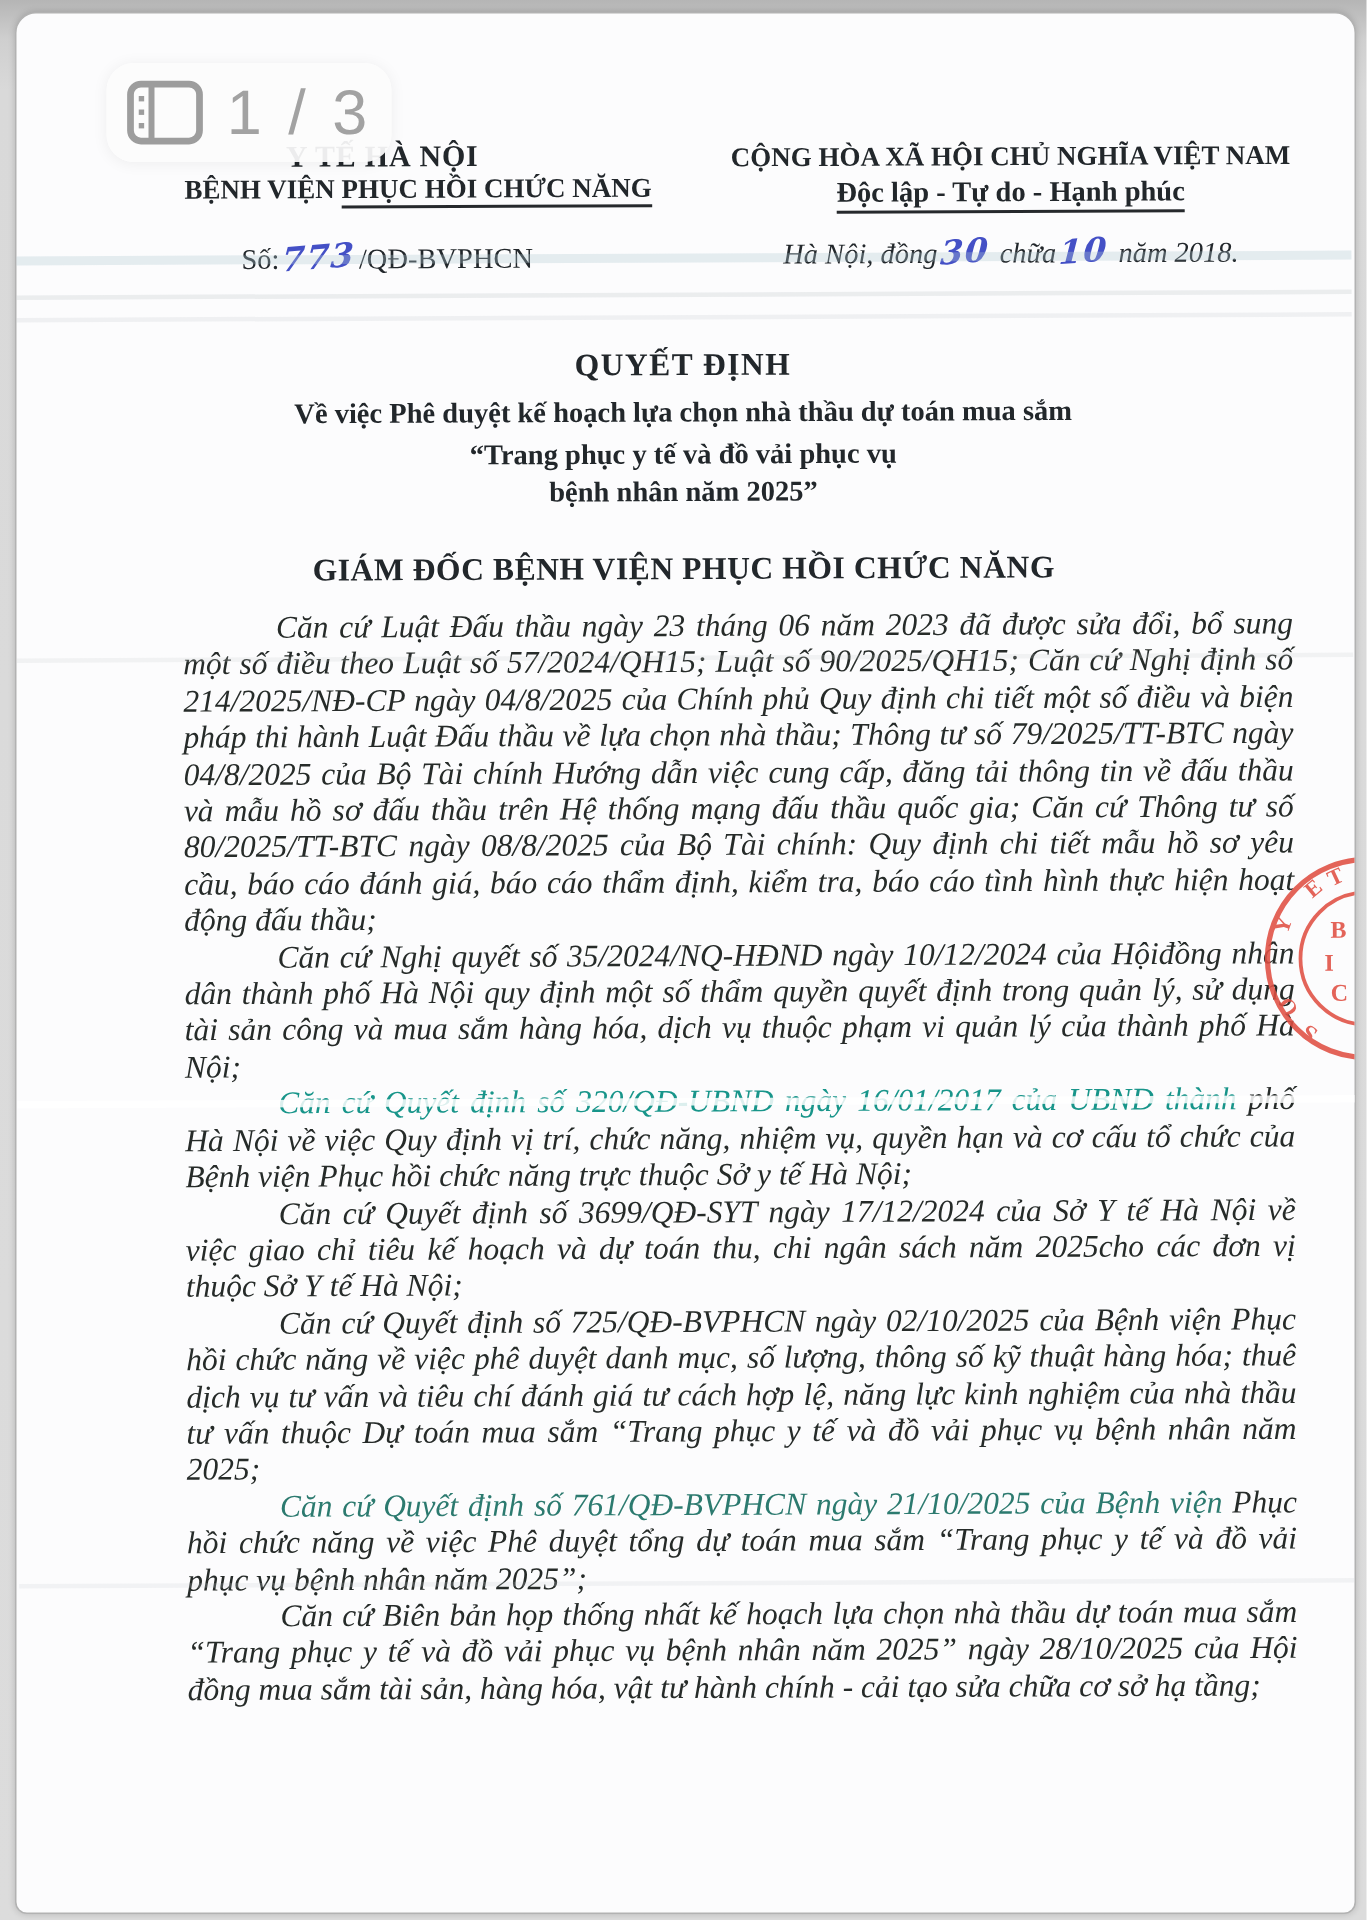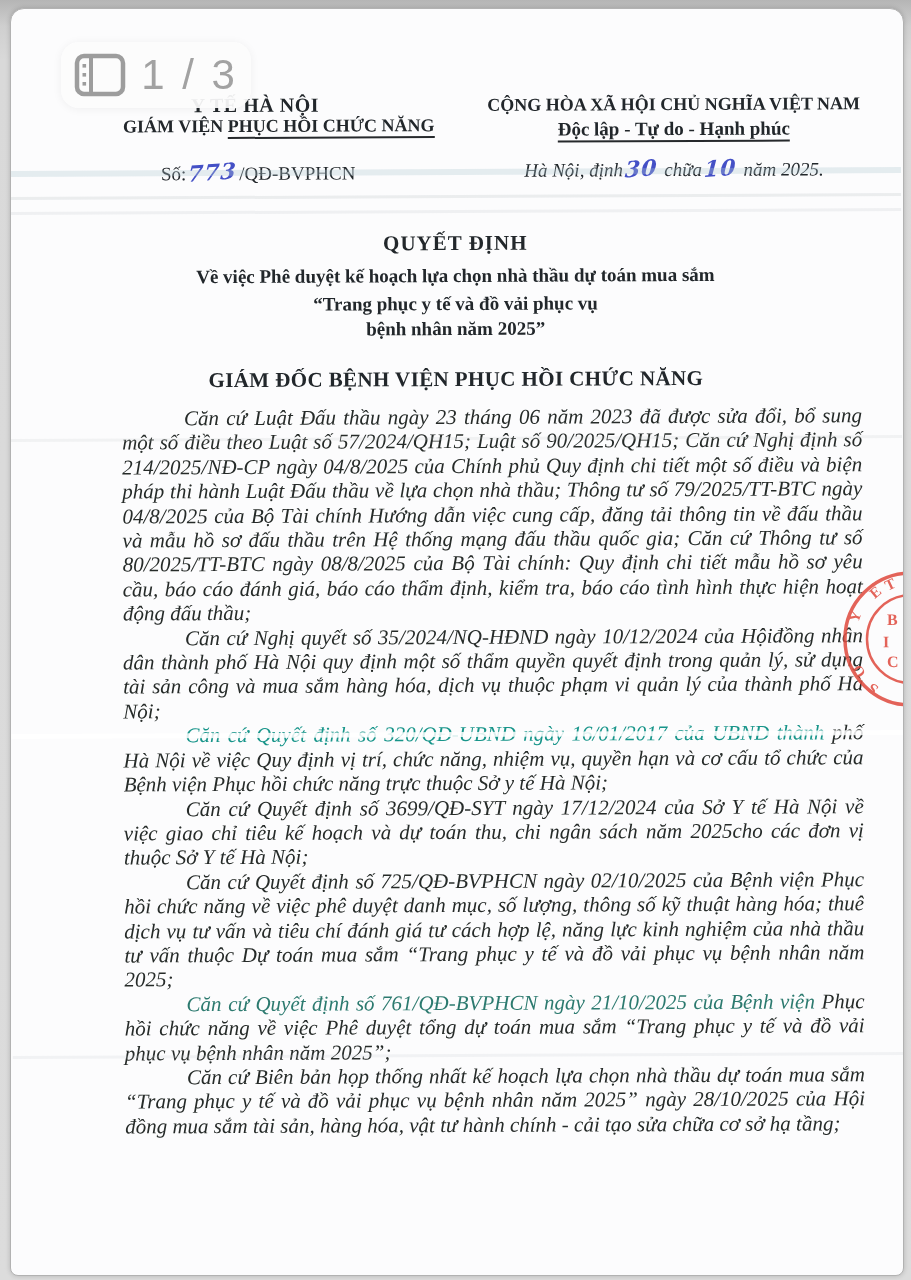--- a/index.html
+++ b/index.html
@@ -11,21 +11,21 @@
   .page{
     position:absolute;left:10px;top:8px;width:892px;height:1266px;
     background:#fcfcfd;border:1px solid #b2b2b2;
     border-radius:14px 14px 8px 8px;overflow:hidden;
     box-shadow:0 0 5px rgba(0,0,0,.18);
   }
   .doc{position:absolute;inset:0;transform:rotate(-0.25deg);color:#22272b;}
 
   
   .indicator{
-    position:absolute;left:50px;top:33px;width:190px;height:66px;z-index:6;
+    position:absolute;left:60px;top:33px;width:190px;height:66px;z-index:6;
     background:rgba(252,252,252,.93);border-radius:18px;
     display:flex;align-items:center;justify-content:center;gap:15px;
     box-shadow:0 1px 10px rgba(0,0,0,.06);
     font-family:"Liberation Sans",sans-serif;
   }
   .indicator .txt{font-size:42px;color:#a2a2a2;letter-spacing:3px;line-height:1;}
 
   
   .abs{position:absolute;}
   .hl1{left:182px;top:84px;font-size:20px;font-weight:700;letter-spacing:.5px;white-space:nowrap;}
@@ -64,26 +64,26 @@
   .stamp{position:absolute;right:-88px;top:552px;width:160px;height:160px;opacity:.88;}
   .stamp text{fill:#e04f43;font-family:"Liberation Serif",serif;font-weight:700;}
 </style>
 </head>
 <body>
 
 <div class="page">
   <div class="doc">
 
     <div class="abs hl1">Y TẾ HÀ NỘI</div>
-    <div class="abs hl2"><span>GIÁM VIỆN </span><span class="uline">PHỤC HỒI CHỨC NĂNG</span></div>
+    <div class="abs hl2"><span>BỆNH VIỆN </span><span class="uline">PHỤC HỒI CHỨC NĂNG</span></div>
     <div class="abs soline"><span>Số:</span><span class="hand">773</span><span>/QĐ-BVPHCN</span></div>
 
     <div class="abs hr1">CỘNG HÒA XÃ HỘI CHỦ NGHĨA VIỆT NAM</div>
     <div class="abs hr2"><span class="uline">Độc lập - Tự do - Hạnh phúc</span></div>
-    <div class="abs dateline"><span>Hà Nội, định</span><span class="hand">30</span> <span>chữa</span><span class="hand">10</span> <span>năm 2025.</span></div>
+    <div class="abs dateline"><span>Hà Nội, đồng</span><span class="hand">30</span> <span>chữa</span><span class="hand">10</span> <span>năm 2018.</span></div>
 
     <div class="abs t1">QUYẾT ĐỊNH</div>
     <div class="abs t2">Về việc Phê duyệt kế hoạch lựa chọn nhà thầu dự toán mua sắm</div>
     <div class="abs t3">“Trang phục y tế và đồ vải phục vụ</div>
     <div class="abs t4">bệnh nhân năm 2025”</div>
     <div class="abs auth">GIÁM ĐỐC BỆNH VIỆN PHỤC HỒI CHỨC NĂNG</div>
 
     <div class="abs bodytext">
         <p><span>Căn cứ Luật Đấu thầu ngày 23 tháng 06 năm 2023 đã được sửa đổi, bổ sung một số điều theo Luật số 57/2024/QH15; Luật số 90/2025/QH15; Căn cứ Nghị định số 214/2025/NĐ-CP ngày 04/8/2025 của Chính phủ Quy định chi tiết một số điều và biện pháp thi hành Luật Đấu thầu về lựa chọn nhà thầu; Thông tư số 79/2025/TT-BTC ngày 04/8/2025 của Bộ Tài chính Hướng dẫn việc cung cấp, đăng tải thông tin về đấu thầu và mẫu hồ sơ đấu thầu trên Hệ thống mạng đấu thầu quốc gia; Căn cứ Thông tư số 80/2025/TT-BTC ngày 08/8/2025 của Bộ Tài chính: Quy định chi tiết mẫu hồ sơ yêu cầu, báo cáo đánh giá, báo cáo thẩm định, kiểm tra, báo cáo tình hình thực hiện hoạt động đấu thầu;</span></p>
         <p><span>Căn cứ Nghị quyết số 35/2024/NQ-HĐND ngày 10/12/2024 của Hộiđồng nhân dân thành phố Hà Nội quy định một số thẩm quyền quyết định trong quản lý, sử dụng tài sản công và mua sắm hàng hóa, dịch vụ thuộc phạm vi quản lý của thành phố Hà Nội;</span></p>

